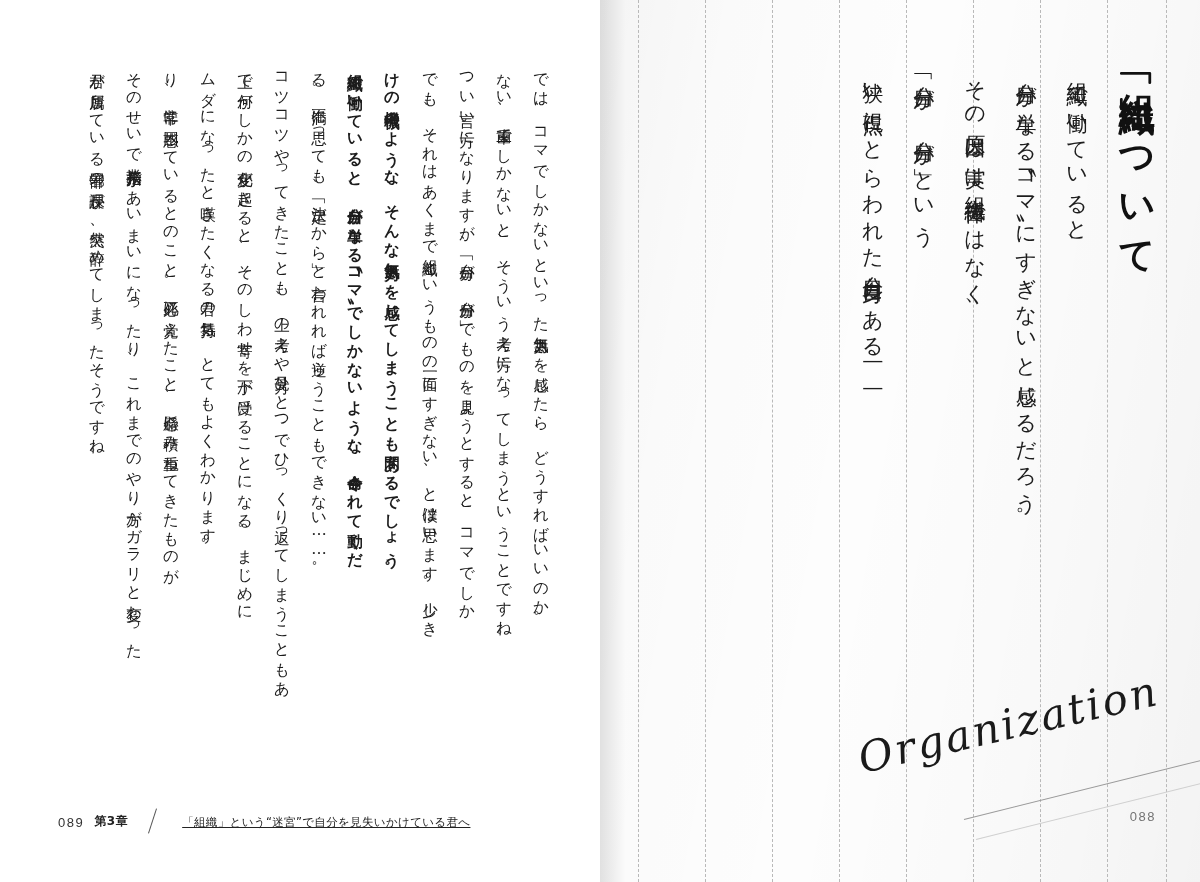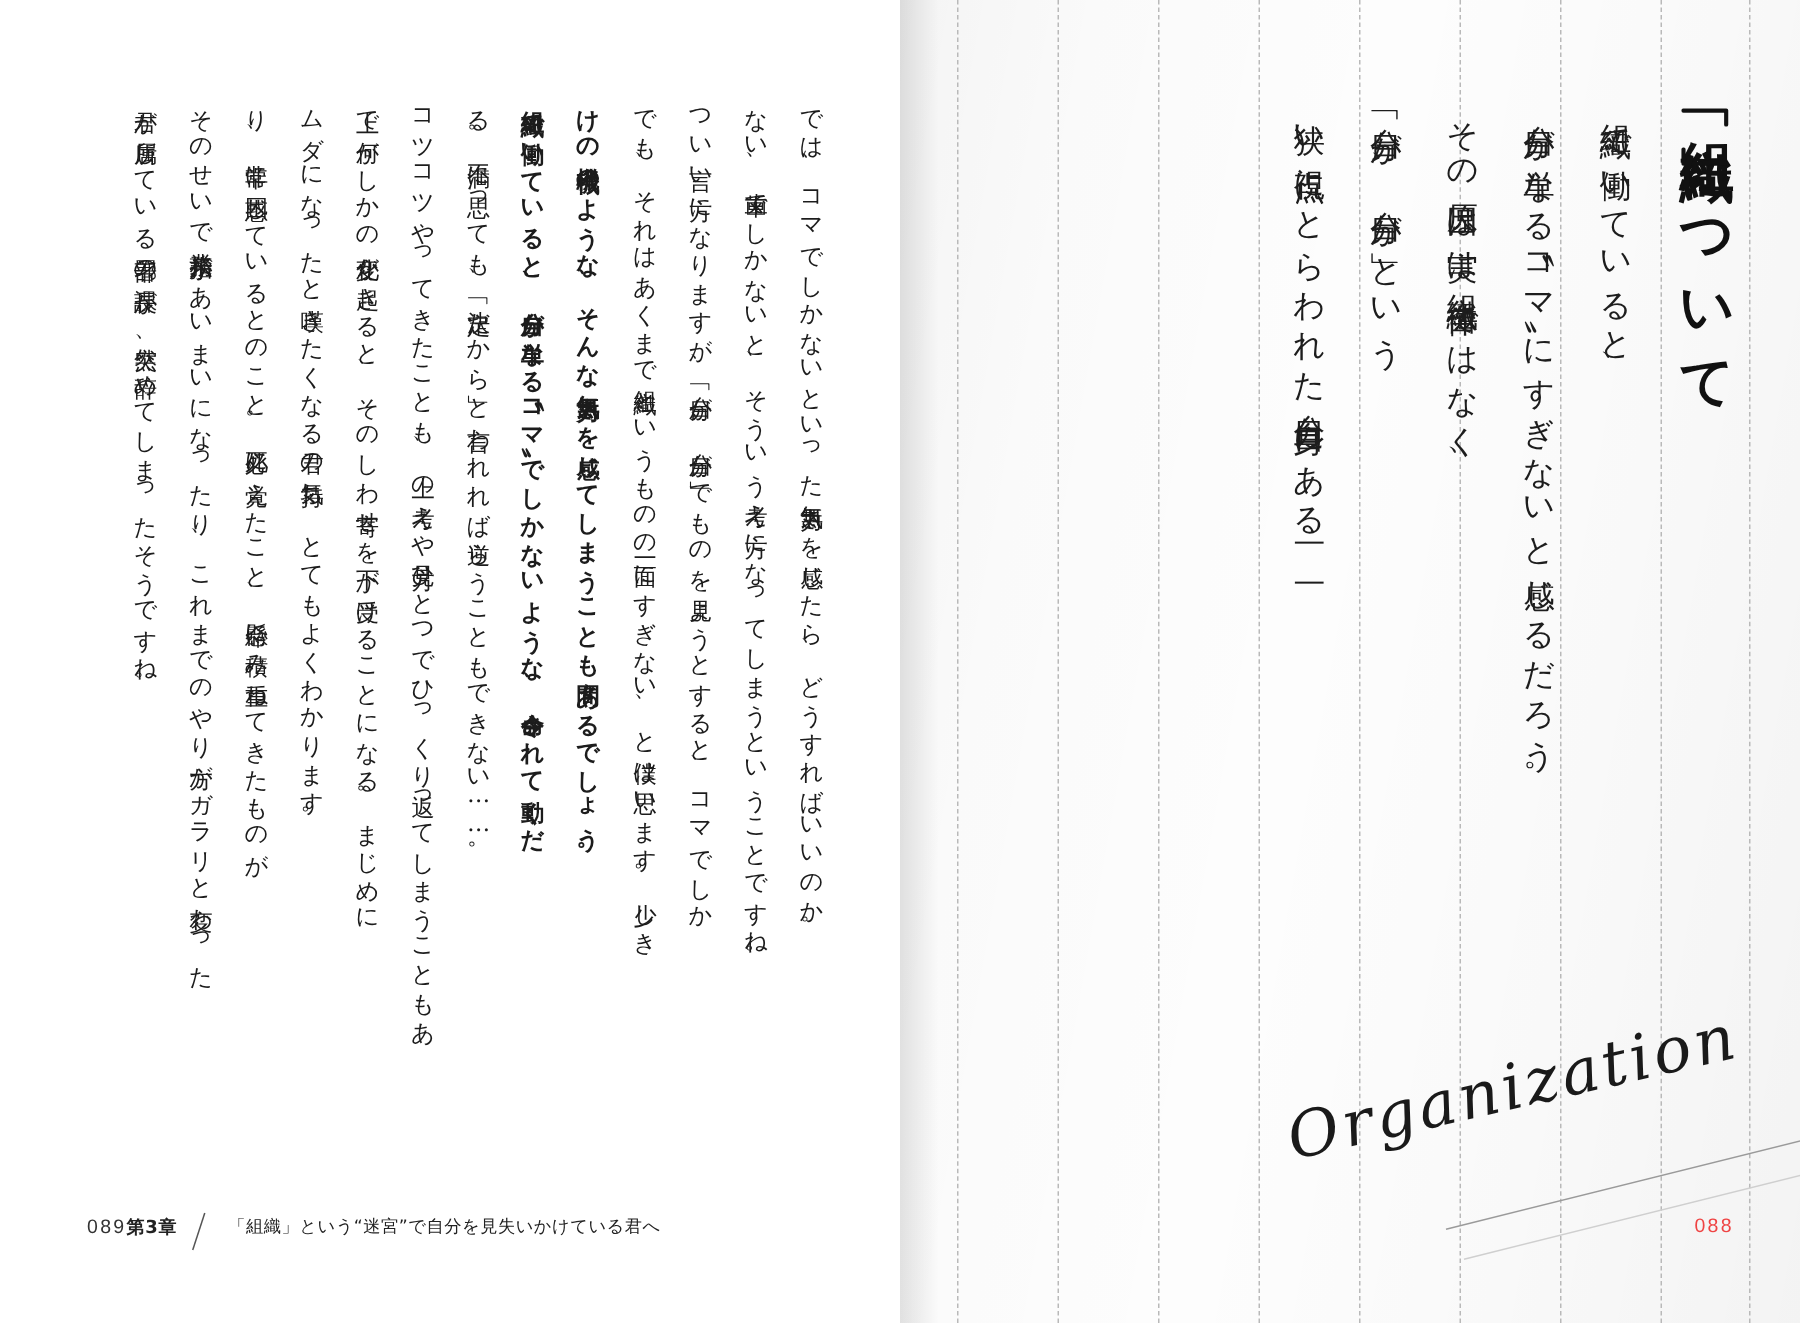--- a/index.html
+++ b/index.html
@@ -147,21 +147,21 @@
     transform: rotate(-14deg);
     transform-origin: left center;
   }
 
   .folio-right {
     position: absolute;
     right: 44px;
     bottom: 58px;
     font-size: 13px;
     letter-spacing: 0.12em;
-    color: #ef4444;
+    color: #737373;
     font-family: "Liberation Sans", sans-serif;
     text-align: right;
   }
 
   
   .l-body {
     position: absolute;
     top: 62px;
     right: 52px;
     height: 700px;
@@ -182,21 +182,22 @@
   .l-col.bold {
     font-weight: 700;
   }
 
   
   .footer-left {
     position: absolute;
     left: 58px;
     bottom: 52px;
     display: flex;
-    align-items: flex-start;
+    align-items: flex-end;
+    gap: 10px;
     font-family: "DejaVu Sans", "Liberation Sans", sans-serif;
   }
   .footer-left .folio {
     font-size: 13px;
     letter-spacing: 0.12em;
     color: #333;
     font-family: "Liberation Sans", sans-serif;
   }
   .footer-left .chapter {
     font-size: 12px;
@@ -217,20 +218,21 @@
     top: -2px;
     width: 0;
     height: 26px;
     border-left: 1px solid #555;
     transform: rotate(18deg);
   }
   .footer-left .chapter-title {
     font-size: 11.5px;
     color: #222;
     letter-spacing: 0.03em;
+    text-decoration: underline;
   }
 </style>
 </head>
 <body>
 
 <div id="page">
 
   <div class="page-right">
     <div class="paper-shade"></div>
 

